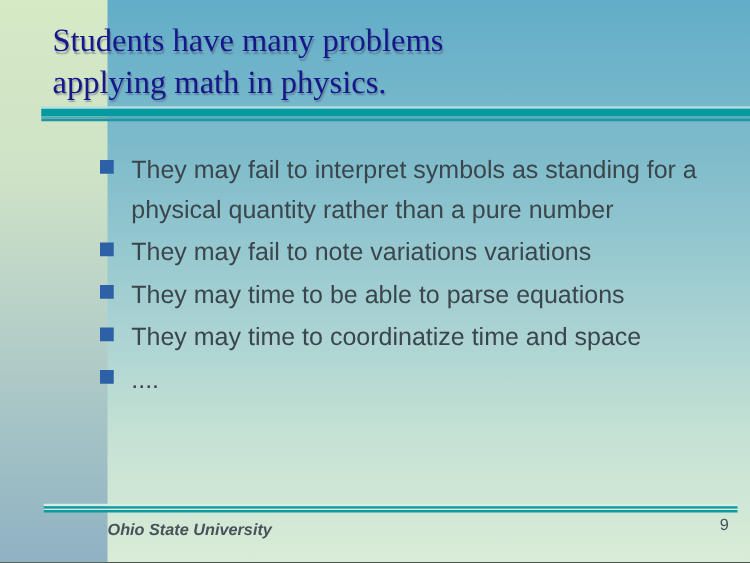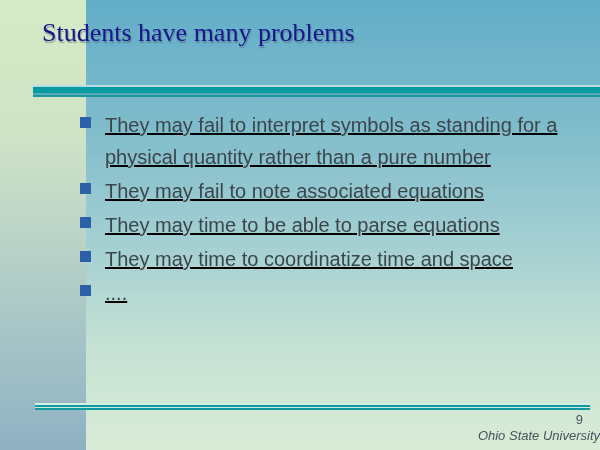--- a/index.html
+++ b/index.html
@@ -21,68 +21,69 @@
     font-size:26px;line-height:33px;
     color:#17178c;
     text-shadow:1px 2px 1px rgba(70,80,105,0.45);
   }
   .title-line{display:block;}
   .title-separator{position:absolute;left:33px;right:0;top:85px;}
   .sep-pale{height:2px;background:#b7dde2;}
   .sep-thick{height:6px;background:#059aa2;}
   .sep-mid{height:2px;background:#55abb8;}
   .sep-thin{height:2px;background:#1f95a0;}
-  .bullet-list{position:absolute;left:80px;top:109px;width:508px;text-decoration:underline;}
+  .bullet-list{position:absolute;left:80px;top:120px;width:508px;}
   .bullet-item{display:flex;align-items:flex-start;margin:0 0 2px 0;}
   .bullet-marker{
     flex:0 0 auto;width:11px;height:11px;margin:8px 14px 0 0;
     background:#2c61a7;
   }
   .bullet-text{
     display:block;width:480px;
     font-size:20px;line-height:32px;color:#3b464c;
   }
   .footer-separator{position:absolute;left:35px;width:555px;top:403px;}
   .fsep-pale{height:2px;background:#d6eee6;}
   .fsep-teal{height:2px;background:#0f9aa0;}
   .fsep-gap{height:1px;background:#cdeadd;}
   .footer{
     position:absolute;left:0;right:0;top:412px;height:20px;
     font-size:13px;font-style:italic;color:#47525a;
   }
   .footer-date{position:absolute;left:46px;top:0;}
-  .footer-center{position:absolute;left:86px;right:0;top:16px;text-align:right;}
+  .footer-center{position:absolute;left:86px;right:0;top:4px;text-align:left;font-weight:bold;}
   .footer-page{position:absolute;right:17px;top:0;font-style:normal;}
 </style>
 </head>
 <body>
 
 <div class="slide">
 
   <div class="left-strip"></div>
 
   <div class="title-block">
     <span class="title-line">Students have many problems</span>
+    <span class="title-line">applying math in physics.</span>
   </div>
 
   <div class="title-separator">
     <div class="sep-pale"></div>
     <div class="sep-thick"></div>
     <div class="sep-mid"></div>
     <div class="sep-thin"></div>
   </div>
 
   <div class="bullet-list">
     <div class="bullet-item">
       <span class="bullet-marker"></span>
       <span class="bullet-text">They may fail to interpret symbols as standing for a physical quantity rather than a pure number</span>
     </div>
     <div class="bullet-item">
       <span class="bullet-marker"></span>
-      <span class="bullet-text">They may fail to note associated equations</span>
+      <span class="bullet-text">They may fail to note variations variations</span>
     </div>
     <div class="bullet-item">
       <span class="bullet-marker"></span>
       <span class="bullet-text">They may time to be able to parse equations</span>
     </div>
     <div class="bullet-item">
       <span class="bullet-marker"></span>
       <span class="bullet-text">They may time to coordinatize time and space</span>
     </div>
     <div class="bullet-item">

